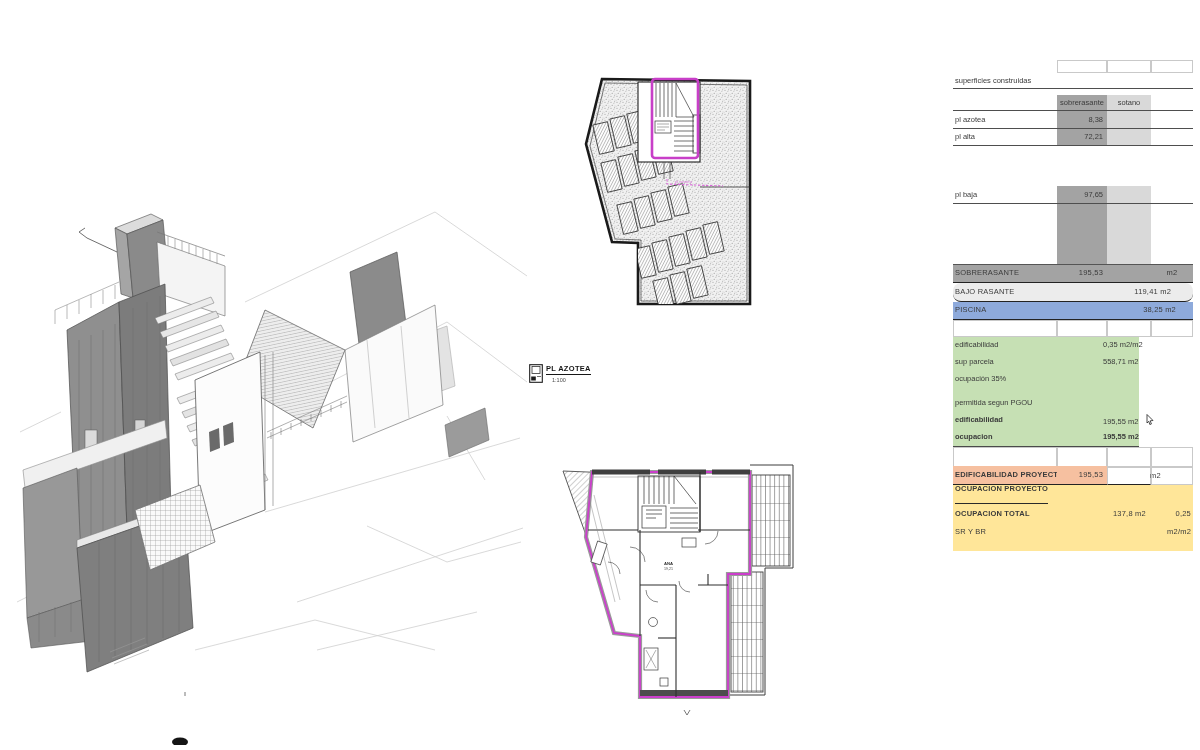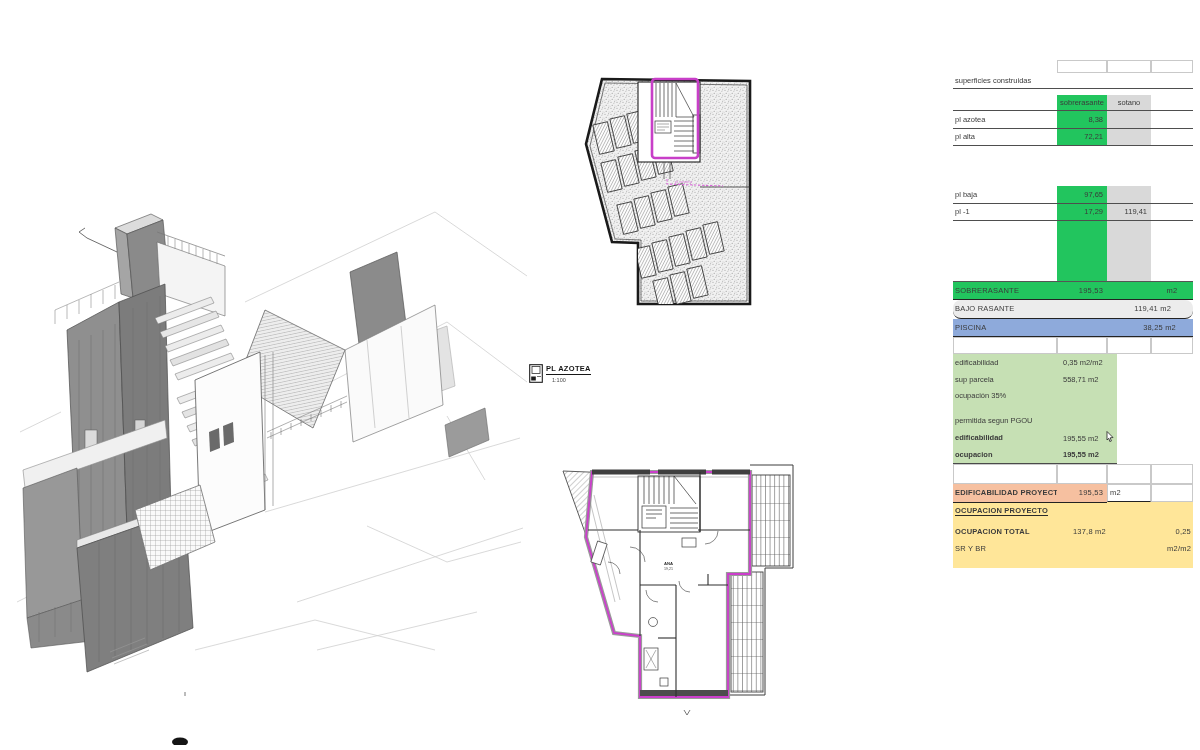--- a/index.html
+++ b/index.html
@@ -12,36 +12,36 @@
   .legend-texts{display:flex;flex-direction:column;}
   .legend-title{font-size:7.5px;font-weight:bold;color:#161616;border-bottom:1.2px solid #161616;padding-bottom:1px;letter-spacing:.3px;}
   .legend-scale{font-size:5.5px;color:#4c4c4c;margin-top:2px;padding-left:6px;}
 
   
   .tbl{left:953px;top:60px;width:240px;color:#3b3b3b;font-size:7.5px;line-height:1;}
   .trow{display:grid;grid-template-columns:104px 50px 44px 42px;align-items:center;}
   .lab{padding-left:2px;white-space:nowrap;}
   .val{text-align:right;padding-right:4px;}
   .ctr{text-align:center;}
-  .lft{padding-left:6px;white-space:nowrap;}
+  .lft{padding-left:6px;white-space:nowrap;margin-left:40px;}
   .sp34{grid-column:3/5;}
   .sp23{grid-column:2/4;}
-  .bgS{background:#22c55e;}
+  .bgS{background:#a3a3a3;}
   .bgG{background:#d9d9d9;}
   .bgGr{background:#ececec;}
   .bgBlue{background:#8eaadb;}
   .bgY{background:#ffe699;}
   .rb1{border-bottom:1.1px solid #4e4e4e;}
   .rb2{border-bottom:1.7px solid #232323;}
   .ec{border:0.6px solid #c9c9c9;height:100%;box-sizing:border-box;}
   .full{height:100%;display:flex;align-items:center;}
-  .greenblk{width:164px;background:#c6e0b4;border-bottom:1px solid #4a4a4a;}
+  .greenblk{width:186px;background:#c6e0b4;border-bottom:1px solid #4a4a4a;}
   .grow{display:grid;grid-template-columns:104px 94px;align-items:center;}
   .caps{letter-spacing:.2px;}
-  .ublab{display:inline-block;border-bottom:1.4px solid #2a2a2a;padding-bottom:1px;}
+  .ublab{display:inline-block;border-bottom:1.4px solid #2a2a2a;padding-bottom:11px;}
   .curs{display:inline-block;vertical-align:-1px;margin-left:8px;}
 </style>
 </head>
 <body>
 
 <div class="canvas">
 
   <svg class="abs" style="left:15px;top:180px;" width="515" height="565" viewBox="0 0 515 565">
     <defs>
       <pattern id="stipple" width="6" height="6" patternUnits="userSpaceOnUse">
@@ -342,26 +342,20 @@
       <div class="bgS val full" style="justify-content:flex-end;">72,21</div>
       <div class="bgG val full" style="justify-content:flex-end;"></div>
       <div></div>
     </div>
     <div class="trow rb1" style="height:16.5px;margin-top:40px;">
       <div class="lab">pl baja</div>
       <div class="bgS val full" style="justify-content:flex-end;">97,65</div>
       <div class="bgG val full" style="justify-content:flex-end;"></div>
       <div></div>
     </div>
-    <div class="trow rb1" style="height:16.5px;">
-      <div class="lab">pl -1</div>
-      <div class="bgS val full" style="justify-content:flex-end;">17,29</div>
-      <div class="bgG val full" style="justify-content:flex-end;">119,41</div>
-      <div></div>
-    </div>
 
     <div class="trow" style="height:60px;">
       <div></div>
         <div class="bgS full"></div>
         <div class="bgG full"></div>
         <div></div>
     </div>
 
     <div class="trow bgS rb2 caps" style="height:17px;border-top:1px solid #555;">
       <div class="lab">SOBRERASANTE</div>

